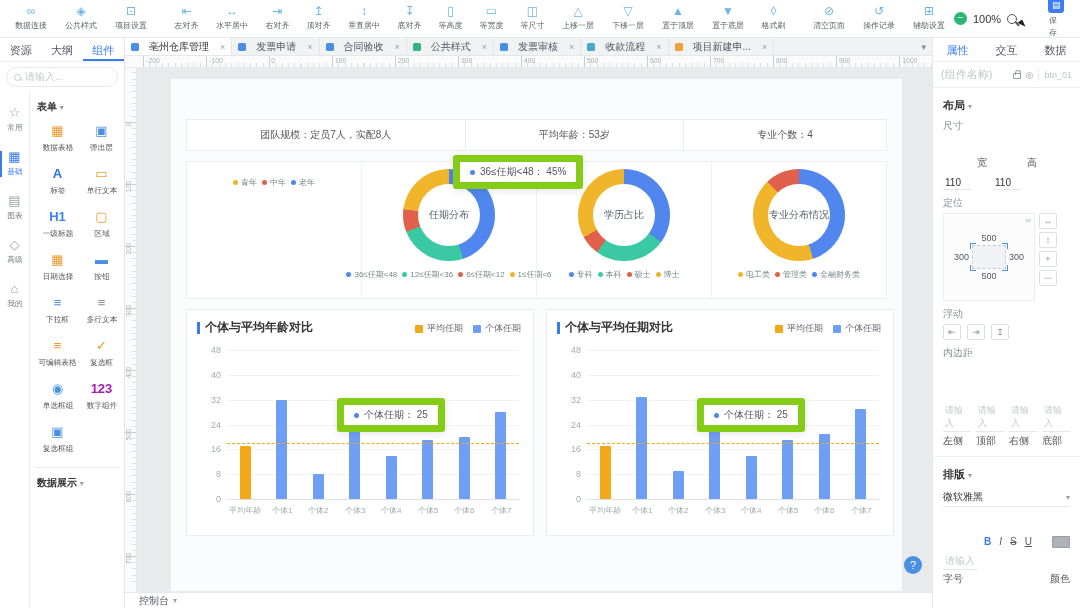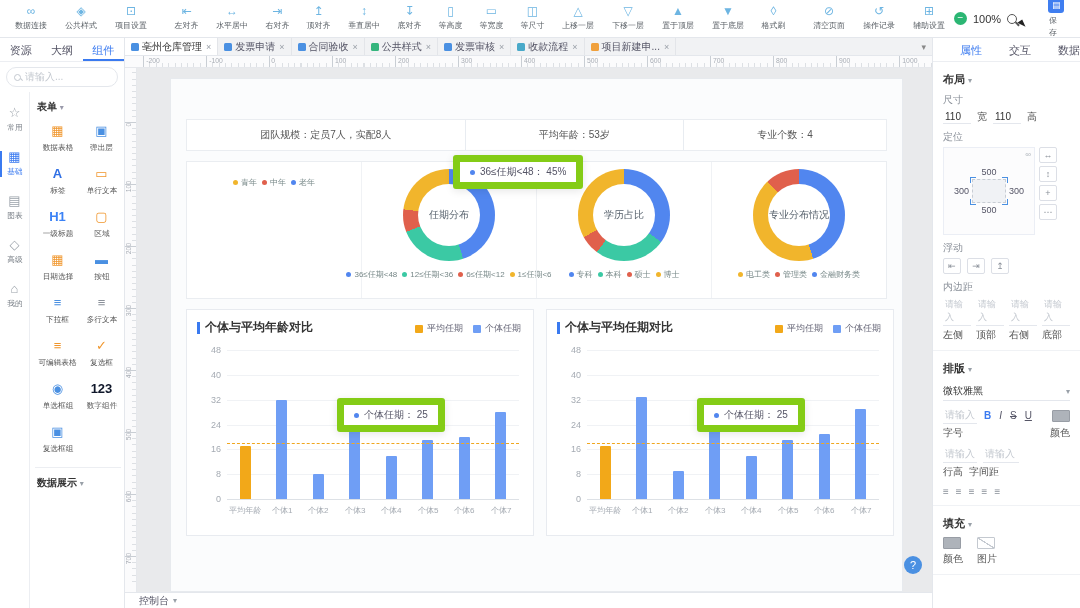--- a/index.html
+++ b/index.html
@@ -47,21 +47,21 @@
   .comp-h .caret { color:#99a; font-size:8px; }
   .comp-grid { display:grid; grid-template-columns:1fr 1fr; row-gap:11px; column-gap:2px; text-align:center; }
   .comp { cursor:pointer; }
   .comp .ci { height:17px; font-size:13px; font-weight:bold; display:flex; align-items:center; justify-content:center; line-height:16px; }
   .comp .cl { font-size:9px; color:#555; display:inline-block; transform:scale(.85); white-space:nowrap; }
   .comp-h2 { border-top:1px solid #eceef2; margin-top:12px; padding:8px 0 0 2px; font-size:10px; font-weight:bold; color:#333; }
 
   
   .canvas-col { position:absolute; left:125px; top:38px; right:148px; bottom:0; display:flex; flex-direction:column; }
   .tabbar { height:18px; background:#f1f2f4; border-bottom:1px solid #e4e7ec; display:flex; align-items:center; padding-right:6px; }
-  .tab { display:flex; align-items:center; gap:3px; padding:0 6px; height:100%; font-size:10px; color:#556; border-right:1px solid #e3e5e9; white-space:nowrap; cursor:pointer; }
+  .tab { display:flex; align-items:center; gap:10px; padding:0 6px; height:100%; font-size:10px; color:#556; border-right:1px solid #e3e5e9; white-space:nowrap; cursor:pointer; }
   .tab.active { background:#fff; color:#333; }
   .tab-ic { width:8px; height:8px; border-radius:1.5px; flex:none; }
   .tab-close { color:#9aa0a8; font-size:9px; margin-left:1px; }
   .tab-more { margin-left:auto; color:#888; font-size:9px; cursor:pointer; }
   .hruler { height:12px; background:#fbfbfc; border-bottom:1px solid #e6e8ec; position:relative;
     background-image:repeating-linear-gradient(90deg,#c9ced4 0 1px,transparent 1px 63px),repeating-linear-gradient(90deg,#dde0e4 0 1px,transparent 1px 6.3px);
     background-size:100% 11px,100% 4px; background-position:18px bottom,18px bottom; background-repeat:no-repeat; }
   .hlab { position:absolute; top:0; font-size:8px; color:#a8adb5; transform:scale(.85); }
   .canvas { flex:1; position:relative; background:#e9eaec; overflow:hidden; }
   .vruler { position:absolute; left:0; top:0; bottom:0; width:12px; background:#fbfbfc; border-right:1px solid #e6e8ec; z-index:2;
@@ -102,36 +102,36 @@
   .refline { position:absolute; left:0; right:0; border-top:1px dashed #f0a71f; }
   .bar-tip { left:150px; top:88px; }
 
   .help { position:absolute; right:10px; bottom:18px; width:18px; height:18px; border-radius:50%; background:#4a90e2; color:#fff; font-size:11px; display:flex; align-items:center; justify-content:center; cursor:pointer; z-index:4; }
   .console { height:16px; background:#fff; border-top:1px solid #e4e7ec; font-size:10px; color:#556; display:flex; align-items:center; gap:4px; padding-left:14px; }
   .caret { color:#99a0a8; font-size:8px; }
 
   
   .rpanel { position:absolute; right:0; top:38px; bottom:0; width:148px; background:#fff; border-left:1px solid #e4e7ec; overflow:hidden; font-size:10px; }
   .rp-tabs { display:flex; height:24px; border-bottom:1px solid #eceef2; }
-  .rp-tab { flex:1; text-align:right; line-height:24px; font-size:11px; color:#556; cursor:pointer; background:none; border:none; font-family:inherit; }
+  .rp-tab { flex:1; text-align:center; line-height:24px; font-size:11px; color:#556; cursor:pointer; background:none; border:none; font-family:inherit; }
   .rp-tab.active { color:#3a7af0; }
   .rp-name { height:26px; border-bottom:1px solid #eceef2; display:flex; align-items:center; padding:0 8px; gap:5px; }
   .rp-name-ph { color:#c0c5cc; font-size:11px; flex:1; }
   .lock { position:relative; width:8px; height:6px; border:1px solid #9aa0a8; border-radius:1px; margin-top:3px; }
   .lock::before { content:''; position:absolute; left:1px; top:-4px; width:4px; height:4px; border:1px solid #9aa0a8; border-bottom:none; border-radius:3px 3px 0 0; }
   .eye { color:#9aa0a8; font-size:9px; }
   .rp-div { width:1px; height:12px; background:#e8eaee; }
   .rp-code { color:#c0c5cc; font-size:9px; }
   .rp-body { padding:6px 10px 0 10px; }
   .rp-h { font-size:11px; font-weight:bold; color:#333; margin:4px 0 6px; }
   .rp-sec { border-top:1px solid #f0f2f5; margin:8px -10px 0; padding:6px 10px 0; }
   .rp-sec.first { border-top:none; margin-top:0; padding-top:0; }
   .rp-sub { color:#8a9099; margin:6px 0 3px; }
   .row { display:flex; align-items:center; gap:6px; }
-  .u-input { display:inline-block; border-bottom:1px solid #e4e7ed; min-width:28px; padding:1px 2px; color:#333; font-size:10px; }
+  .u-input { display:inline-block; border-bottom:1px solid #e4e7ed; min-width:28px; padding:1px 2px; color:#333; font-size:10px;margin-top:40px; }
   .u-input.ph { color:#c4c9d0; }
   .lbl { color:#555; }
   .pos-row { display:flex; gap:4px; align-items:flex-start; }
   .pos-box { width:92px; height:88px; background:#fcfcfd; border:1px solid #ebeef5; position:relative; display:flex; flex-direction:column; align-items:center; justify-content:center; font-size:9px; color:#556; }
   .pos-mid { display:flex; align-items:center; gap:3px; }
   .pos-rect { width:34px; height:24px; background:#f0f2f5; border:1px dashed #c8cdd4; position:relative; margin:2px 0; }
   .pos-rect i { position:absolute; width:6px; height:6px; border:1.5px solid #4a90e2; }
   .pos-rect i.tl { left:-3px; top:-3px; border-right:none; border-bottom:none; }
   .pos-rect i.tr { right:-3px; top:-3px; border-left:none; border-bottom:none; }
   .pos-rect i.bl { left:-3px; bottom:-3px; border-right:none; border-top:none; }
@@ -355,21 +355,21 @@
           </div>
             <div class="comp">
             <div class="ci" style="color: rgb(240, 150, 44);">✓</div>
             <span class="cl">复选框</span>
           </div>
             <div class="comp">
             <div class="ci" style="color: rgb(74, 144, 226);">◉</div>
             <span class="cl">单选框组</span>
           </div>
             <div class="comp">
-            <div class="ci" style="color: #0f172a;">123</div>
+            <div class="ci" style="color: #a21caf;">123</div>
             <span class="cl">数字组件</span>
           </div>
             <div class="comp">
             <div class="ci" style="color: rgb(74, 144, 226);">▣</div>
             <span class="cl">复选框组</span>
           </div>
           </div>
         <div class="comp-h2"><span>数据展示</span> <span class="caret">▾</span></div>
       </div>
     </div>
@@ -664,20 +664,27 @@
     </div>
   </div>
 
   <aside class="rpanel">
     <div class="rp-tabs">
 
     <button class="rp-tab active">属性</button>
         <button class="rp-tab">交互</button>
         <button class="rp-tab">数据</button>
       </div>
+    <div class="rp-name">
+      <span class="rp-name-ph">(组件名称)</span>
+      <span class="lock"></span>
+      <span class="eye">◎</span>
+      <span class="rp-div"></span>
+      <span class="rp-code">btn_01</span>
+    </div>
     <div class="rp-body">
       <div class="rp-sec first">
         <div class="rp-h"><span>布局</span> <span class="caret">▾</span></div>
         <div class="rp-sub">尺寸</div>
         <div class="row">
           <span class="u-input">110</span>
           <span class="lbl">宽</span>
           <span class="u-input">110</span>
           <span class="lbl">高</span>
         </div>

